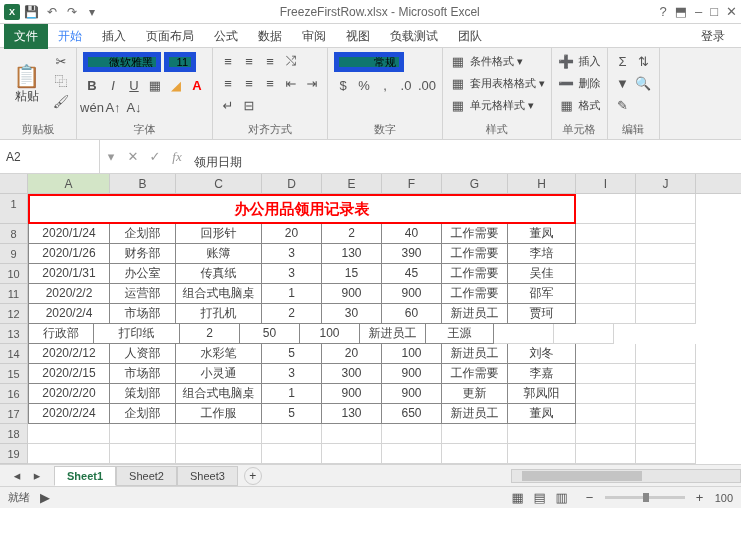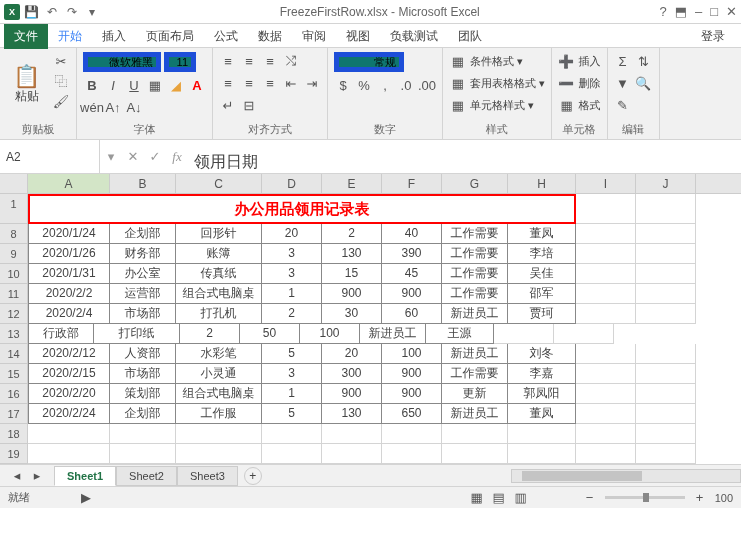--- a/index.html
+++ b/index.html
@@ -23,21 +23,21 @@
 .bigbtn { display: flex; flex-direction: column; align-items: center; justify-content: center; width: 42px; gap: 2px; }
 .bigbtn .ic { font-size: 22px; }
 .col { display: flex; flex-direction: column; gap: 2px; }
 .row { display: flex; gap: 3px; align-items: center; }
 .ic { display: inline-flex; align-items: center; justify-content: center; width: 18px; height: 18px; font-size: 13px; color: #555; cursor: pointer; }
 .sel { border: 5px solid #1d4ed8; background: #0f766e; height: 20px; font-size: 11px; padding: 0 3px; text-align: right; }
 .fbar { height: 34px; display: flex; align-items: center; border-bottom: 1px solid #d4d4d4; }
 .namebox { width: 100px; border-right: 1px solid #d4d4d4; padding: 0 6px; font-size: 12px; height: 100%; display: flex; align-items: center; }
 .fbar .ic { width: 22px; color: #999; }
 .fbar .fx { font-style: italic; font-family: serif; }
-.fbar .finput { flex: 1; padding: 0 6px; font-size: 16px; margin-top: 11px; }
+.fbar .finput { flex: 1; padding: 0 6px; font-size: 12px; margin-top: 11px; }
 .grid-wrap { position: relative; }
 .corner { position: absolute; left: 0; top: 0; width: 28px; height: 20px; background: #e6e6e6; border-right: 1px solid #ccc; border-bottom: 1px solid #ccc; z-index: 3; }
 .colheads { display: flex; margin-left: 28px; height: 20px; background: #e6e6e6; border-bottom: 1px solid #ccc; }
 .ch { border-right: 1px solid #ccc; text-align: center; font-size: 12px; color: #555; line-height: 20px; }
 .ch.active { background: #d3e5c7; }
 .gridbody { display: flex; }
 .rowheads { width: 28px; background: #e6e6e6; border-right: 1px solid #ccc; }
 .rh { height: 20px; border-bottom: 1px solid #ccc; text-align: center; font-size: 11px; color: #555; line-height: 20px; }
 .cells { flex: 1; }
 .crow { display: flex; height: 20px; }
@@ -45,21 +45,21 @@
 .titlecell { border: 2px solid red; color: red; font-weight: bold; font-size: 15px; text-align: center; line-height: 26px; }
 .data .cell { border-right: 1px solid #888; border-bottom: 1px solid #888; text-align: center; }
 .data .cell:first-child { border-left: 1px solid #888; }
 .sheettabs { height: 22px; border-top: 1px solid #d4d4d4; display: flex; align-items: center; padding-left: 8px; gap: 0; background: #f1f1f1; }
 .sheettabs .nav { display: flex; gap: 2px; margin-right: 8px; }
 .sheettabs .st { padding: 3px 12px; border: 1px solid #ccc; background: #e6e6e6; font-size: 11px; cursor: pointer; }
 .sheettabs .st.active { background: #fff; border-bottom: 1px solid #fff; font-weight: bold; color: #217346; }
 .sheettabs .add { margin-left: 6px; width: 18px; height: 18px; border: 1px solid #ccc; border-radius: 50%; text-align: center; line-height: 16px; cursor: pointer; }
 .sheettabs .hscroll { margin-left: auto; width: 230px; height: 14px; background: #e6e6e6; border: 1px solid #ccc; position: relative; }
 .sheettabs .hscroll .thumb { position: absolute; left: 10px; top: 1px; width: 120px; height: 10px; background: #c4c4c4; }
-.statusbar { height: 22px; background: #f1f1f1; border-top: 1px solid #d4d4d4; display: flex; align-items: center; padding: 0 8px; font-size: 11px; color: #555; gap: 41px; }
+.statusbar { height: 22px; background: #f1f1f1; border-top: 1px solid #d4d4d4; display: flex; align-items: center; padding: 0 8px; font-size: 11px; color: #555; }
 .statusbar .views { margin-left: auto; display: flex; gap: 4px; }
 .statusbar .zoom { display: flex; align-items: center; gap: 6px; margin-left: 10px; }
 .statusbar .slider { width: 80px; height: 3px; background: #ccc; position: relative; }
 .statusbar .slider .knob { position: absolute; left: 38px; top: -3px; width: 6px; height: 9px; background: #888; }
 .cw-A{width:82px}.cw-B{width:66px}.cw-C{width:86px}.cw-D{width:60px}.cw-E{width:60px}.cw-F{width:60px}.cw-G{width:66px}.cw-H{width:68px}.cw-I{width:60px}.cw-J{width:60px}
 </style>
 </head>
 <body>
 
 <div class="titlebar">

